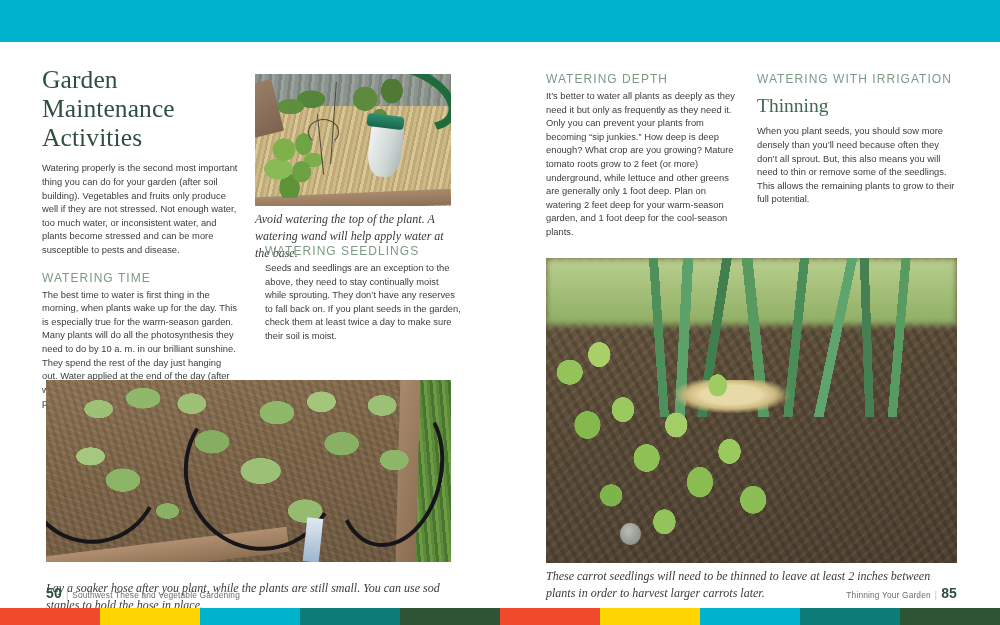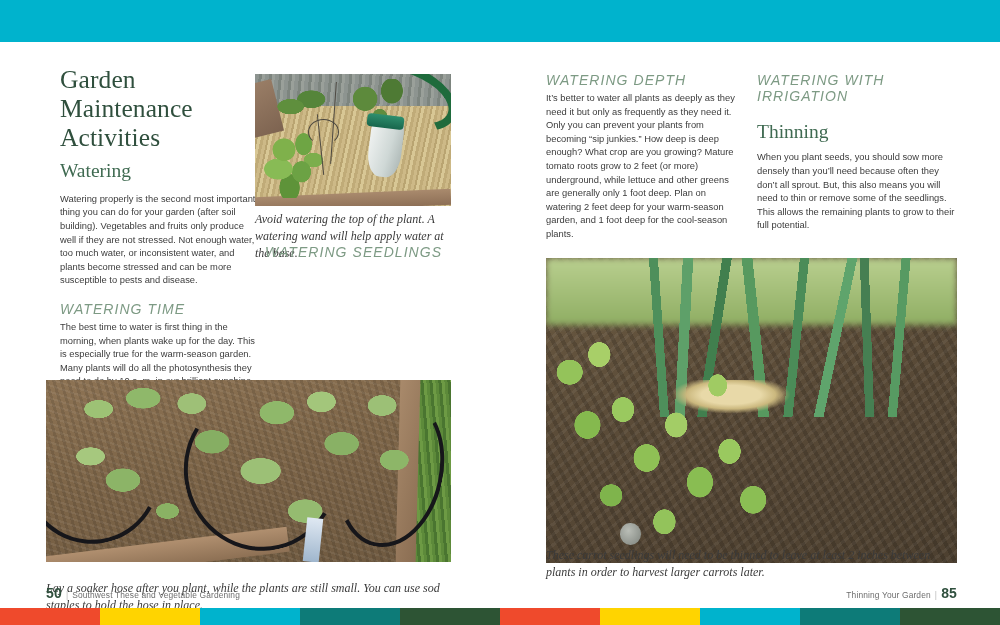--- a/index.html
+++ b/index.html
@@ -11,21 +11,21 @@
   }
   .page { position: relative; width: 1000px; height: 625px; background: #fff; }
 
   
   .topbar { position: absolute; left: 0; top: 0; width: 1000px; height: 42px; background: #00b3cd; }
   .bottombar { position: absolute; left: 0; bottom: 0; width: 1000px; height: 17px; display: flex; }
   .bottombar span { flex: 1 1 0; height: 100%; }
 
   
   .col { position: absolute; }
-  .c1 { left: 60px;  top: 66px;  width: 196px; }
+  .c1 { left: 42px;  top: 66px;  width: 196px; }
   .c2 { left: 265px; top: 66px;  width: 196px; }
   .c3 { left: 546px; top: 72px;  width: 196px; }
   .c4 { left: 757px; top: 72px;  width: 200px; }
 
   
   .title {
     font-family: "Liberation Serif", serif;
     font-size: 25.5px; line-height: 1.13;
     color: #2f4f3d; font-weight: 400; letter-spacing: .1px;
   }
@@ -34,25 +34,24 @@
     font-size: 19.5px; line-height: 1.2;
     color: #3f6a51; font-weight: 400;
     margin-top: 7px;
   }
   .h-sub {
     font-family: "Liberation Serif", serif;
     font-size: 19.5px; line-height: 1.2;
     color: #3f6a51; font-weight: 400;
   }
   .sechead {
-    font-size: 14px; letter-spacing: 1.05px;
+    font-size: 12px; letter-spacing: 1.05px;
     color: #7d9a84; font-weight: 400;
     text-transform: uppercase;
     margin-bottom: 4px;
-    font-style: italic;
   }
   p.body {
     font-size: 9.35px; line-height: 1.455;
     color: #3c3c3c;
     text-align: left;
     hyphens: none;
   }
   .gap-title { margin-top: 10px; }
   .gap-sec   { margin-top: 13px; }
 
@@ -247,21 +246,21 @@
       radial-gradient(ellipse 5% 8% at 58% 22%, #a0cb63 0 62%, transparent 64%);
   }
   #ph-carrot .rock {
     position:absolute; left:18%; bottom:6%; width:5%; height:7%;
     background: radial-gradient(ellipse at 40% 35%, #b9bdb6, #7d827c);
     border-radius: 50%;
   }
 
   
   .cap-soaker { position:absolute; left:46px; top:568px; width:420px;margin-top:12px; }
-  .cap-carrot { position:absolute; left:546px; top:547px; width:415px; }
+  .cap-carrot { position:absolute; left:546px; top:568px; width:415px; }
   .cap-wand   { position:absolute; left:255px; top:211px; width:196px; }
 
   
   .footer {
     position:absolute; bottom:24px;
     font-size: 8.4px; color:#6d6d6d; letter-spacing:.15px;
   }
   .footer b { color:#2f4f3d; font-weight:700; font-size:14px; }
   .footer .sep { color:#b9b9b9; margin:0 4px; }
   .f-left  { left: 46px; }
@@ -269,21 +268,20 @@
 </style>
 </head>
 <body>
 
 <div class="page">
 
   <div class="topbar" style="background: rgb(0, 179, 205);"></div>
 
   <div class="col c1">
     <h1 class="title">Garden Maintenance Activities</h1>
-    <h2 class="subtitle">Watering</h2>
     <p class="body gap-title">Watering properly is the second most important thing you can do for your garden (after soil building). Vegetables and fruits only produce well if they are not stressed. Not enough water, too much water, or inconsistent water, and plants become stressed and can be more susceptible to pests and disease.</p>
 
     <div class="gap-sec">
       <div class="sechead">WATERING TIME</div>
       <p class="body">The best time to water is first thing in the morning, when plants wake up for the day. This is especially true for the warm-season garden. Many plants will do all the photosynthesis they need to do by 10 a. m. in our brilliant sunshine. They spend the rest of the day just hanging out. Water applied at the end of the day (after work) has all night to evaporate before the plants wake up the next morning and need it.</p>
     </div>
   </div>
 
   <div class="photo" id="ph-wand">
     <div class="ground"></div>
@@ -301,20 +299,21 @@
     <div class="collar"></div>
   </div>
 
   <div class="cap-wand">
     <p class="caption">Avoid watering the top of the plant. A watering wand will help apply water at the base.</p>
   </div>
 
   <div class="col c2" style="top:244px">
     <div>
       <div class="sechead">WATERING SEEDLINGS</div>
+      <p class="body">Seeds and seedlings are an exception to the above, they need to stay continually moist while sprouting. They don’t have any reserves to fall back on. If you plant seeds in the garden, check them at least twice a day to make sure their soil is moist.</p>
     </div>
   </div>
 
   <div class="photo" id="ph-soaker">
     <div class="soil"></div>
     <div class="grass"></div>
     <div class="rail-r"></div>
     <div class="rail-b"></div>
     <div class="seedlings"></div>
     <div class="hose-a"></div>
@@ -335,21 +334,21 @@
     <div>
       <div class="sechead">WATERING DEPTH</div>
       <p class="body">It’s better to water all plants as deeply as they need it but only as frequently as they need it. Only you can prevent your plants from becoming “sip junkies.” How deep is deep enough? What crop are you growing? Mature tomato roots grow to 2 feet (or more) underground, while lettuce and other greens are generally only 1 foot deep. Plan on watering 2 feet deep for your warm-season garden, and 1 foot deep for the cool-season plants.</p>
     </div>
   </div>
 
   <div class="col c4">
     <div>
       <div class="sechead">WATERING WITH IRRIGATION</div>
     </div>
-    <h2 class="h-sub" style="margin-top:16px">Thinning</h2>
+    <h2 class="h-sub" style="margin-top:8px">Thinning</h2>
     <p class="body" style="margin-top:8px">When you plant seeds, you should sow more densely than you’ll need because often they don’t all sprout. But, this also means you will need to thin or remove some of the seedlings. This allows the remaining plants to grow to their full potential.</p>
   </div>
 
   <div class="photo" id="ph-carrot">
     <div class="mulch"></div>
     <div class="backblur"></div>
     <div class="onions"></div>
     <div class="onionbase"></div>
     <div class="ferns"></div>
     <div class="rock"></div>

